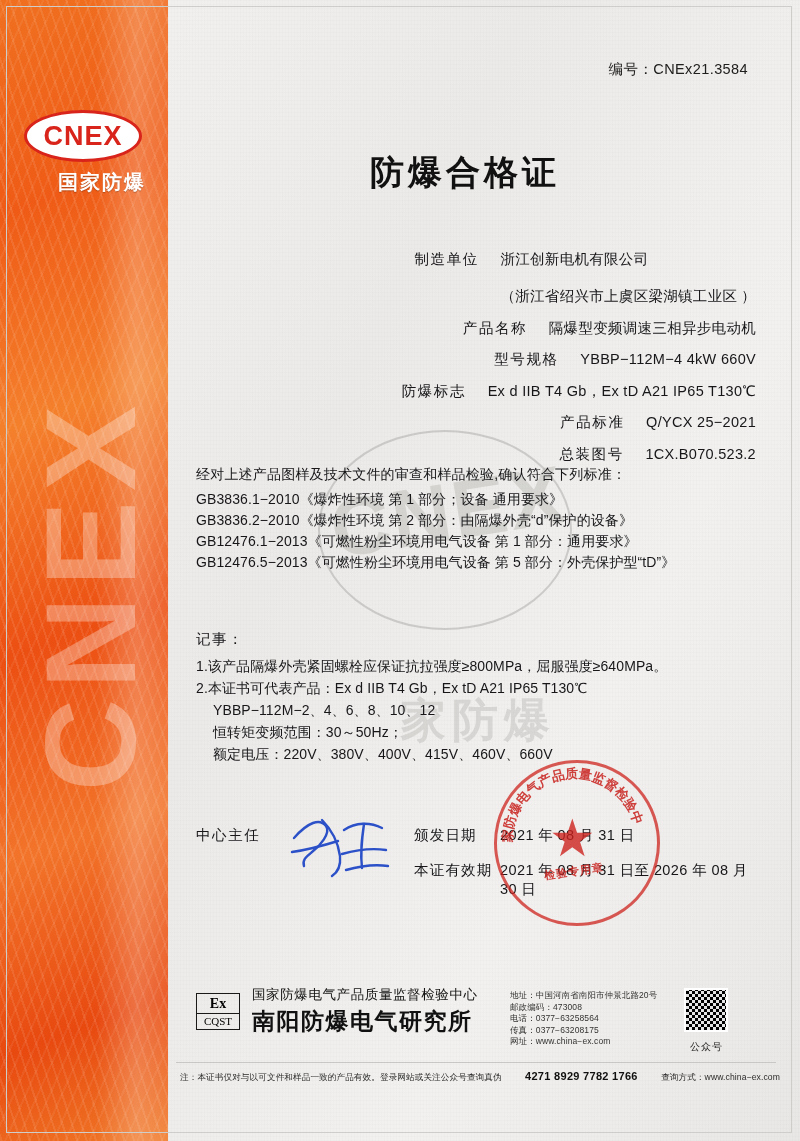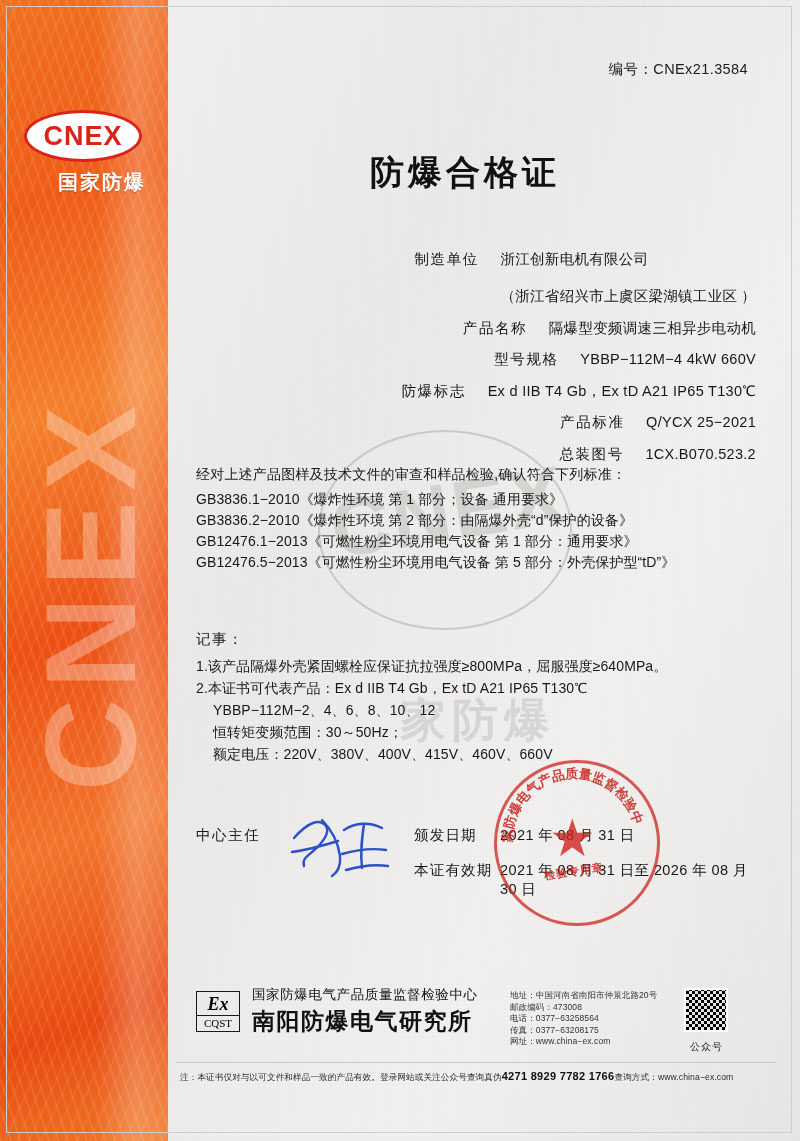--- a/index.html
+++ b/index.html
@@ -336,22 +336,21 @@
     width: 44px;
     flex: 0 0 44px;
     border: 1.6px solid #1a1a1a;
     text-align: center;
     font-family: "Liberation Serif", serif;
     line-height: 1;
     padding: 3px 0 2px;
     box-sizing: border-box;
   }
   .ex-mark .ex-top {
-    font-size: 18px;
-    font-style: italic;
+    font-size: 14px;
     font-weight: bold;
     display: block;
     margin-bottom: 2px;
   }
   .ex-mark .ex-line {
     height: 1.4px;
     background: #1a1a1a;
     margin: 1px 0 2px;
   }
   .ex-mark .ex-bot {
@@ -411,20 +410,21 @@
     width: 600px;
     height: 1px;
     background: #c9c7c4;
   }
   .foot-note {
     position: absolute;
     left: 180px;
     top: 1070px;
     width: 600px;
     display: flex;
+    justify-content: space-between;
     align-items: baseline;
     font-size: 8.6px;
     color: #2c2c2c;
     letter-spacing: 0.1px;
   }
   .foot-note .phone {
     font-size: 11px;
     font-weight: bold;
     color: #101010;
     letter-spacing: 0.3px;

